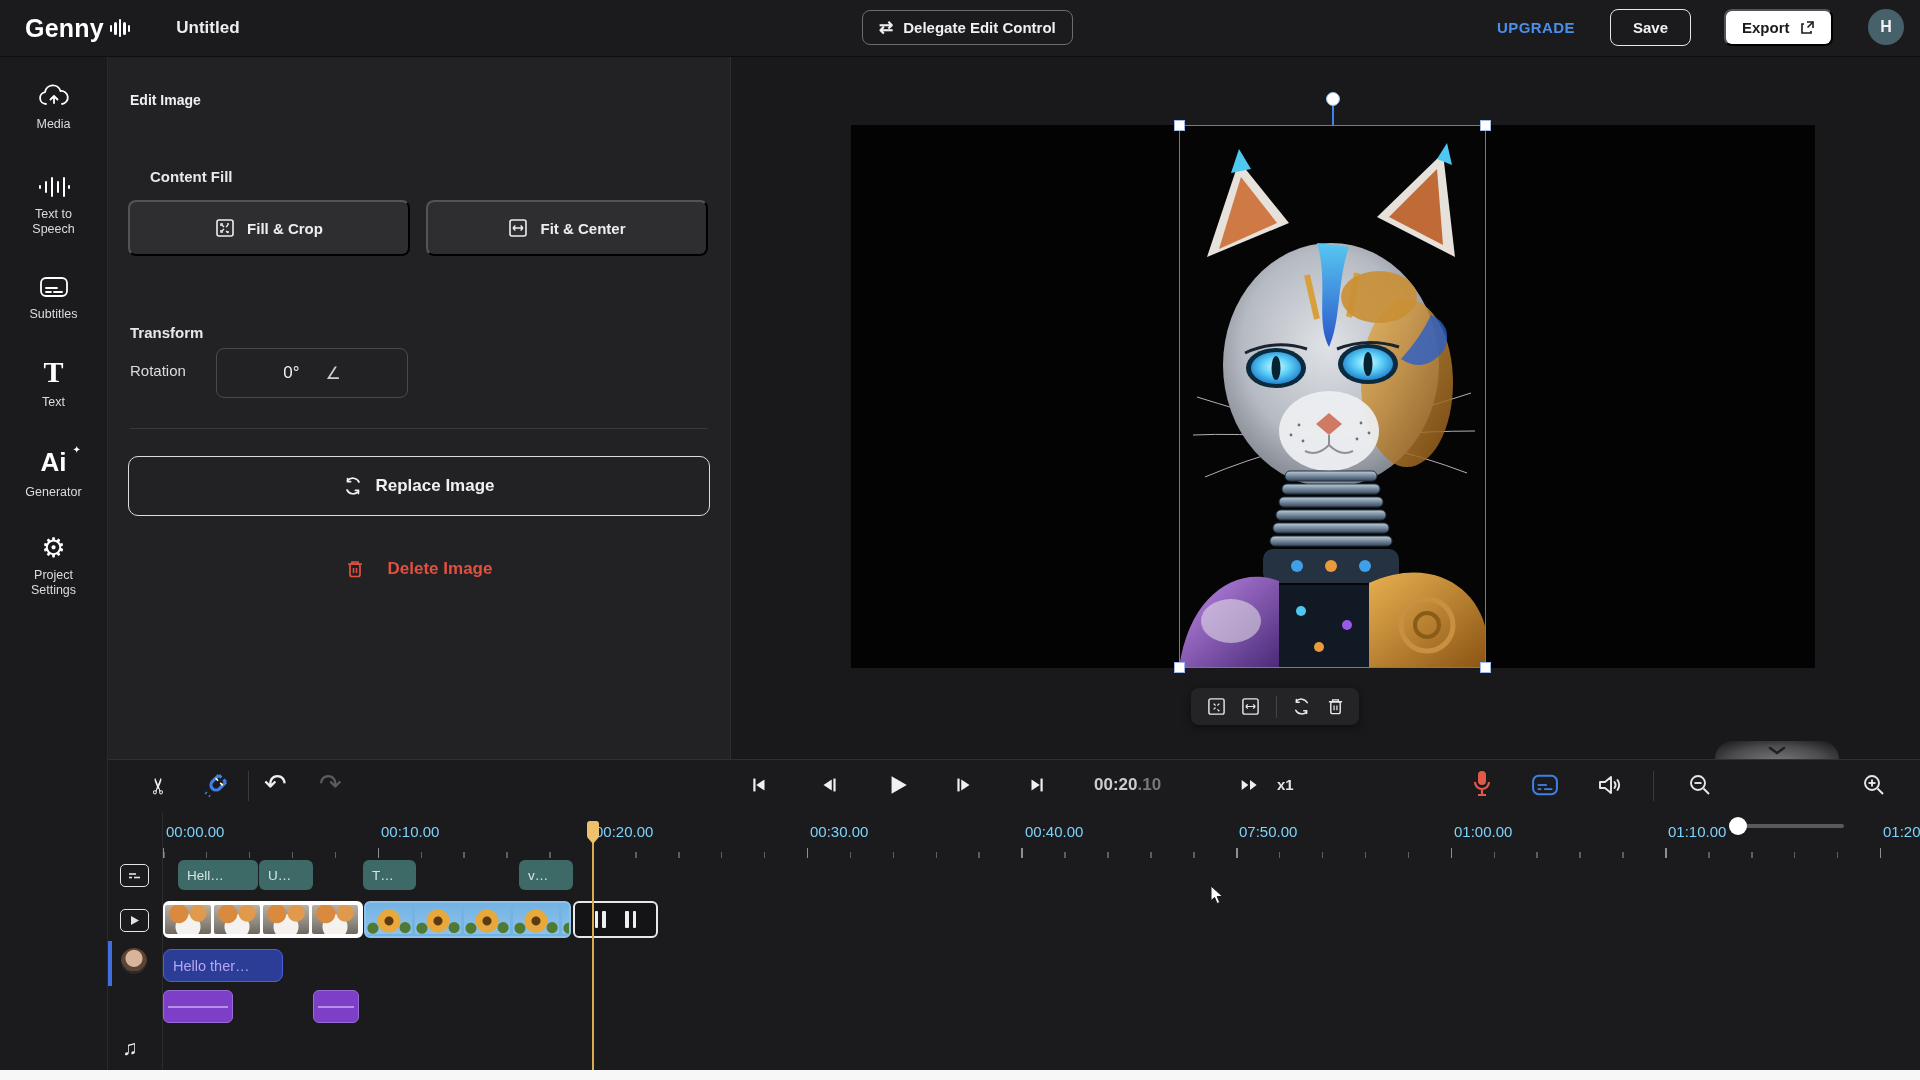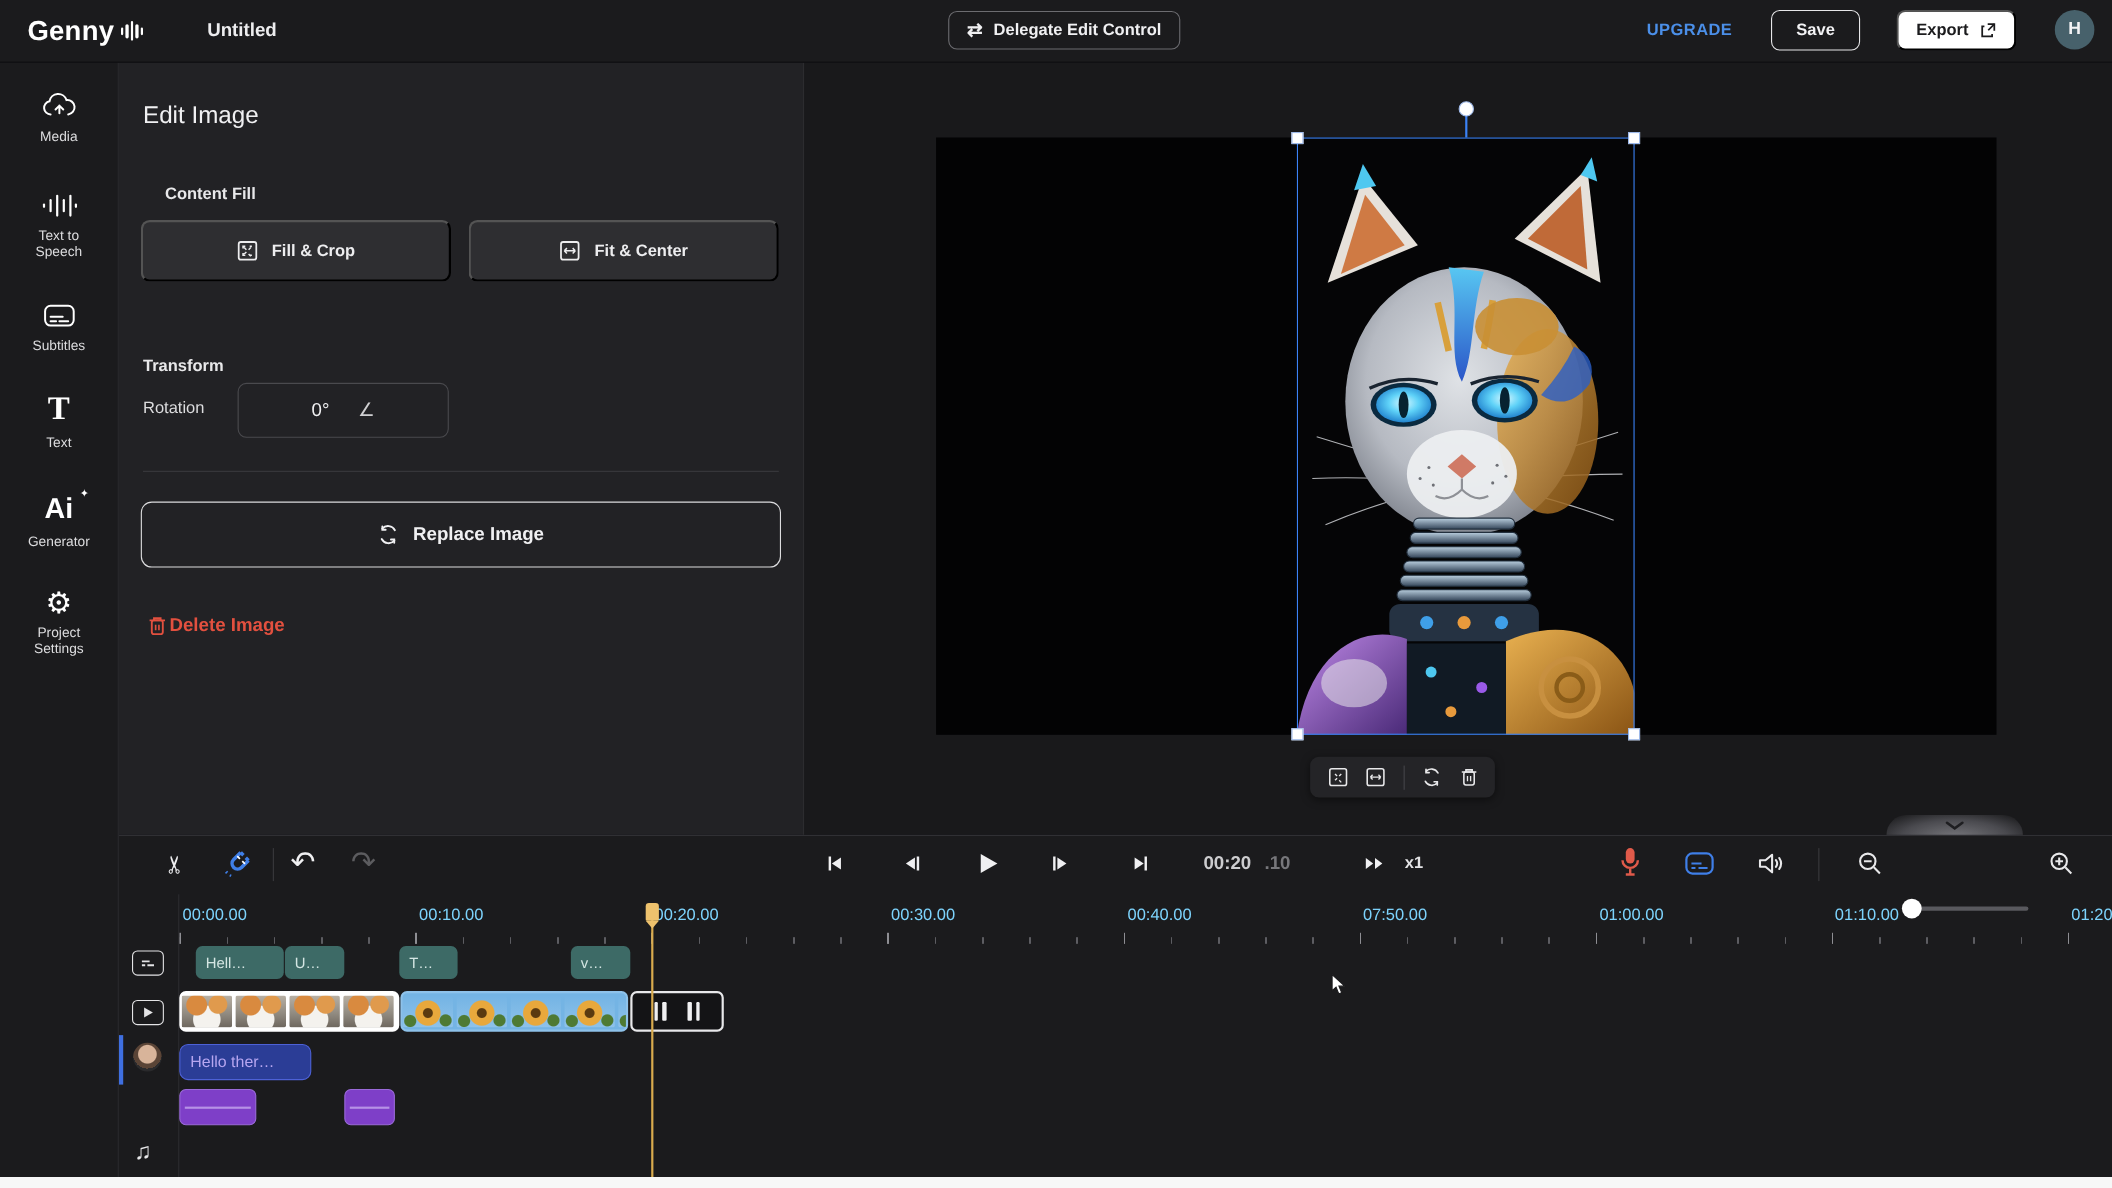--- a/index.html
+++ b/index.html
@@ -1,19 +1,19 @@
 <!DOCTYPE html>
 <html><head>
 <meta charset="utf-8">
 <style>
   html,body{margin:0;padding:0;background:#000;}
   #app{position:relative;width:1920px;height:1080px;background:#1b1b1d;overflow:hidden;
        font-family:"Liberation Sans","DejaVu Sans",sans-serif;color:#e9e9eb;}
   .abs{position:absolute;}
-  .row{display:flex;align-items:center;gap:12px;}
+  .row{display:flex;align-items:center;}
 
   
   #topbar{left:0;top:0;width:1920px;height:56px;background:#1b1b1d;border-bottom:1px solid #0e0e10;z-index:30;}
   .logo{font-size:25px;font-weight:700;letter-spacing:.2px;color:#fff;}
   .wave{display:inline-flex;align-items:center;gap:2px;margin-left:6px;}
   .wave i{display:block;width:2.5px;background:#fff;border-radius:2px;}
   .doc-title{font-size:17px;font-weight:600;color:#ededef;}
   .pill-btn{display:flex;align-items:center;gap:10px;height:36px;padding:0 16px;border:1px solid #6c6c70;
             border-radius:8px;background:transparent;color:#f0f0f2;font-size:15px;font-weight:600;}
   .upgrade{color:#4b8fe8;font-weight:700;font-size:15px;letter-spacing:.4px;}
@@ -25,32 +25,32 @@
           font-weight:600;display:flex;align-items:center;justify-content:center;}
 
   
   #sidebar{left:0;top:56px;width:107px;height:1014px;background:#1b1b1d;border-right:1px solid #2a2a2d;z-index:20;}
   .side-item{position:absolute;left:0;width:107px;text-align:center;color:#e6e6e8;}
   .side-item .lbl{font-size:12.5px;line-height:1.18;color:#dcdcde;margin-top:7px;}
   .side-icon{height:26px;display:flex;align-items:center;justify-content:center;color:#fff;}
 
   
   #panel{left:108px;top:56px;width:622px;height:703px;background:#222225;}
-  .panel-title{font-size:22px;font-weight:400;color:#f0f0f2;}
+  .panel-title{font-size:14px;font-weight:700;color:#f0f0f2;}
   .sec-label{font-size:15px;font-weight:700;color:#e8e8ea;}
   .fill-btn{position:absolute;height:56px;background:#2e2e31;border-radius:8px;display:flex;align-items:center;
             justify-content:center;gap:12px;font-size:15px;font-weight:600;color:#ededef;}
   .rot-box{position:absolute;width:190px;height:48px;border:1px solid #4a4a4e;border-radius:8px;
            display:flex;align-items:center;justify-content:center;gap:26px;background:transparent;}
   .divider-h{position:absolute;height:1px;background:#39393d;}
   .replace-btn{position:absolute;left:130px;top:445px;width:585px;height:60px;border:1.5px solid #dcdcde;
            border-radius:10px;display:flex;align-items:center;justify-content:center;gap:12px;
            font-size:17px;font-weight:600;color:#f0f0f2;background:transparent;}
   .delete-btn{position:absolute;left:130px;top:535px;width:585px;height:30px;display:flex;align-items:center;
-           gap:2px;color:#e2503f;font-size:17px;font-weight:700;background:none;border:none;}
+           justify-content:center;gap:24px;color:#e2503f;font-size:17px;font-weight:700;background:none;border:none;}
 
   
   #canvas{left:730px;top:56px;width:1190px;height:703px;background:#19191b;border-left:1px solid #2c2c2f;}
   #frame{position:absolute;left:120px;top:69px;width:964px;height:543px;background:#030304;}
   #catwrap{position:absolute;left:448px;top:69px;width:307px;height:543px;}
   .sel-border{position:absolute;left:448px;top:69px;width:307px;height:543px;border:1.6px solid #3b82f6;box-sizing:border-box;}
   .handle{position:absolute;width:11px;height:11px;background:#fff;border:1px solid #9db8e8;box-sizing:border-box;}
   .rot-handle{position:absolute;width:12px;height:12px;border-radius:50%;background:#fff;border:1px solid #9db8e8;}
   .float-bar{position:absolute;left:460px;top:632px;width:168px;height:37px;background:#242427;border-radius:8px;
              display:flex;align-items:center;justify-content:space-evenly;box-shadow:0 2px 8px rgba(0,0,0,.5);}

